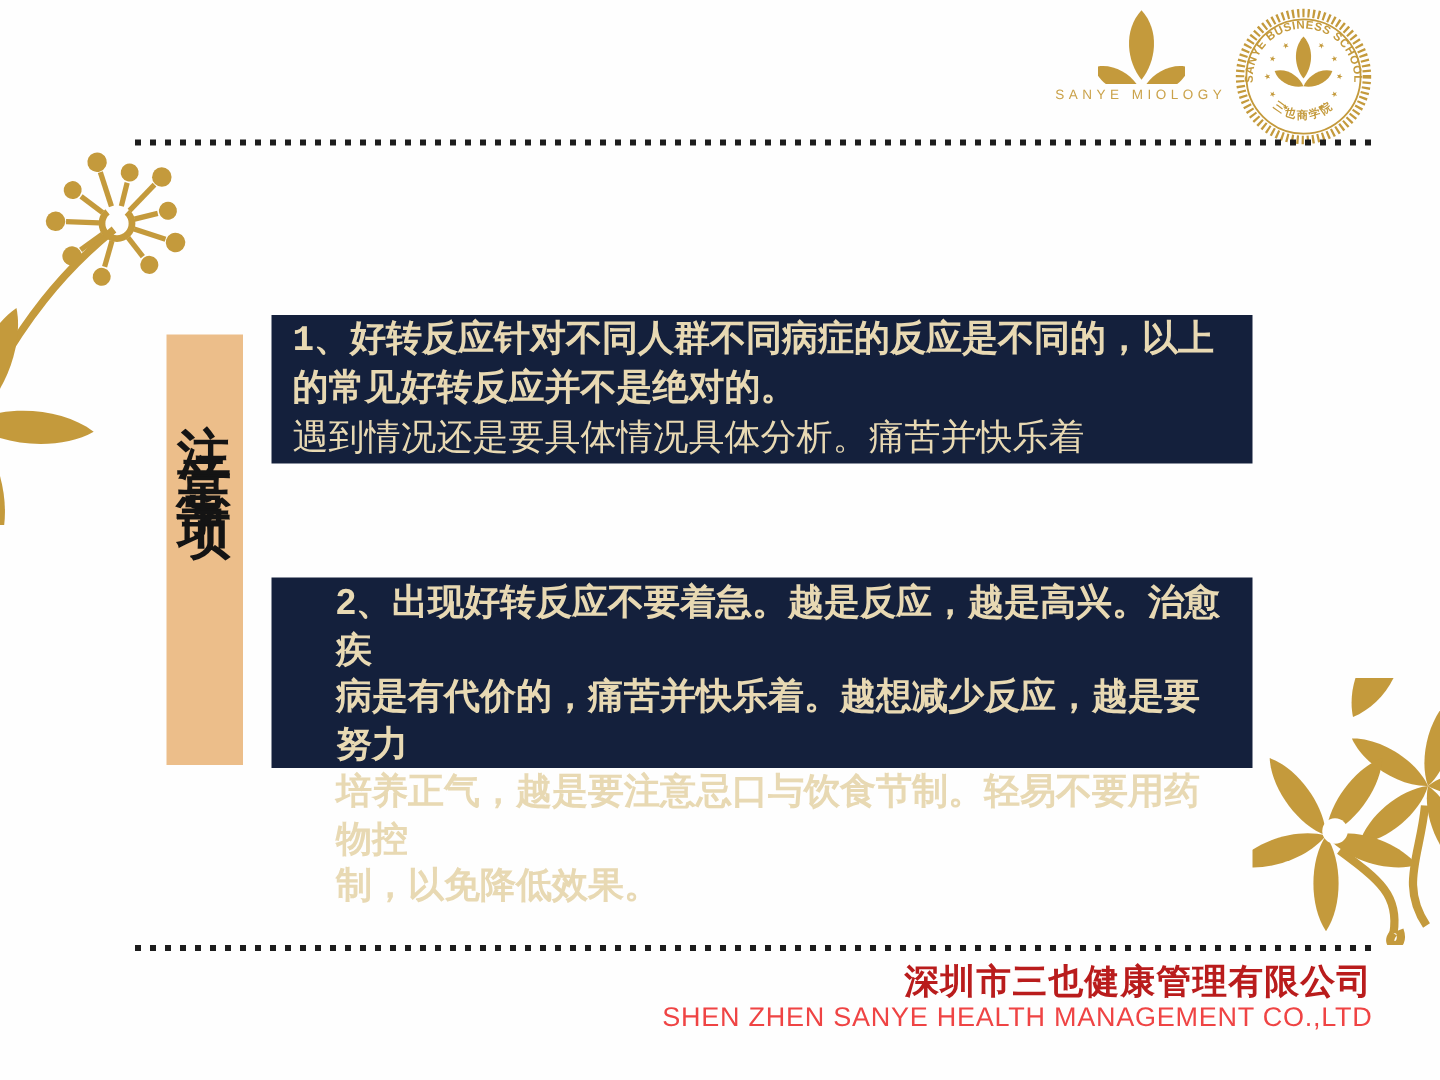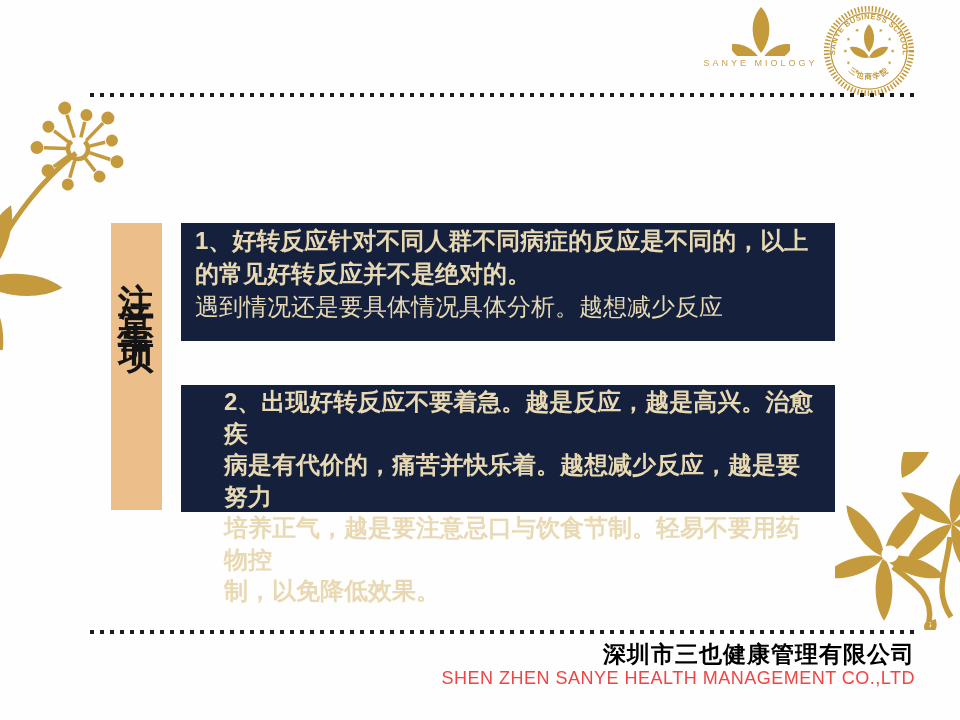--- a/index.html
+++ b/index.html
@@ -46,31 +46,31 @@
   .label-bar span{
     writing-mode:vertical-rl;text-orientation:upright;
     font-size:36px;font-weight:700;color:#141414;
     letter-spacing:20px;line-height:51px;
   }
   .note{
     position:absolute;left:181px;width:654px;
     background:#14203c;color:#e8d9b3;
     box-sizing:border-box;padding:1px 14px;
   }
-  .note-1{top:223px;height:118px;}
+  .note-1{top:210px;height:99px;font-family:Liberation Mono, monospace;}
   .note-2{top:385px;height:127px;}
   .note span{display:block;white-space:pre-line;}
   .note-1 span{font-size:24px;line-height:33px;}
   .note-2 span{font-size:24px;line-height:31.5px;margin-left:29px;}
   .note .bold{font-weight:700;}
   .note .norm{font-weight:400;}
   
   .company-cn{
     position:absolute;right:45px;top:639px;
-    font-size:23px;font-weight:700;color:#000000;letter-spacing:1px;
+    font-size:23px;font-weight:700;color:#b91c1c;letter-spacing:1px;
   }
   .company-en{
     position:absolute;right:45px;top:668px;
     font-size:18px;color:#ef4444;letter-spacing:0.5px;
   }
 </style>
 </head>
 <body>
 
 <div class="slide">
@@ -202,21 +202,21 @@
     <circle cx="55" cy="102" r="8.5" fill="#ffffff"></circle>
   </svg>
 
   <div class="label-bar">
     <span>注意事项</span>
   </div>
 
   <div class="note note-1">
     <span class="bold">1、好转反应针对不同人群不同病症的反应是不同的，以上
 的常见好转反应并不是绝对的。</span>
-    <span class="norm">遇到情况还是要具体情况具体分析。越想减少反应</span>
+    <span class="norm">遇到情况还是要具体情况具体分析。痛苦并快乐着</span>
   </div>
 
   <div class="note note-2">
     <span class="bold">2、出现好转反应不要着急。越是反应，越是高兴。治愈疾
 病是有代价的，痛苦并快乐着。越想减少反应，越是要努力
 培养正气，越是要注意忌口与饮食节制。轻易不要用药物控
 制，以免降低效果。</span>
   </div>
 
   <div class="company-cn">深圳市三也健康管理有限公司</div>

